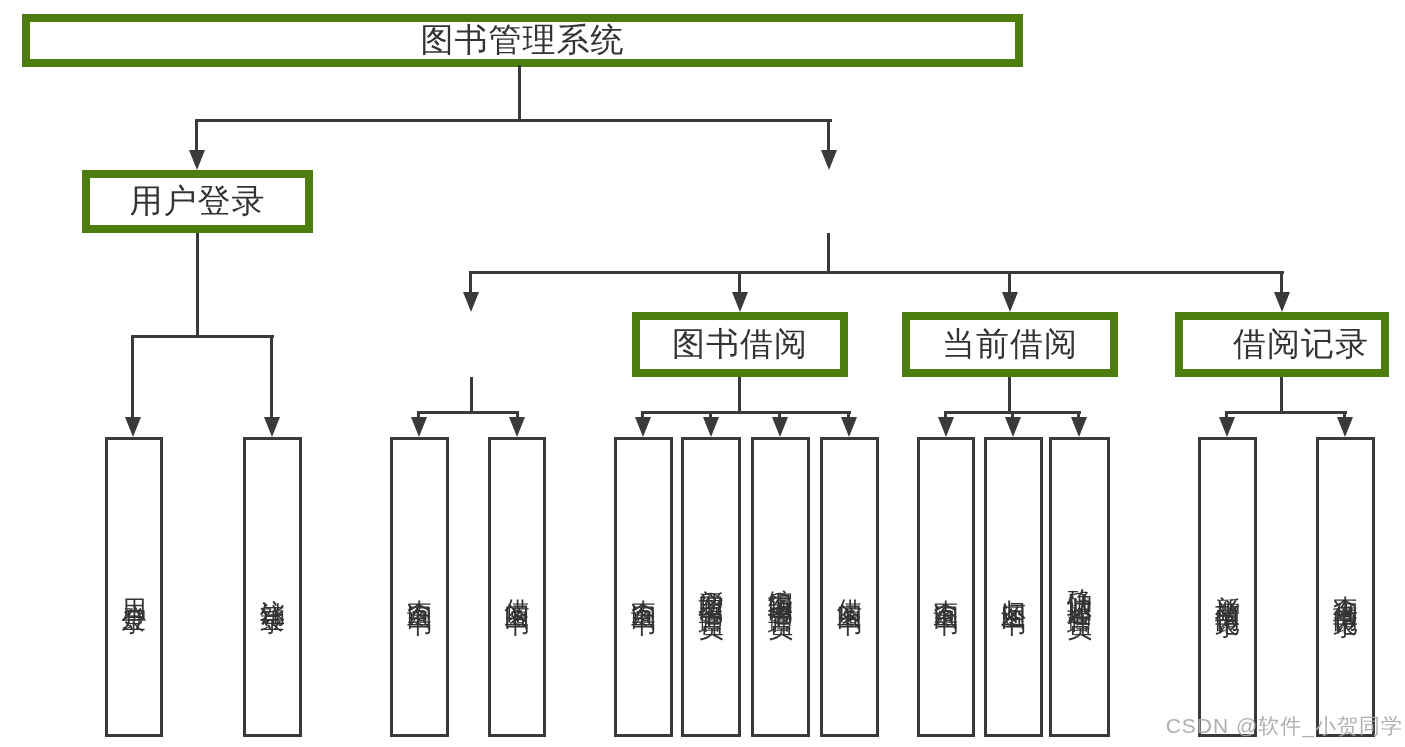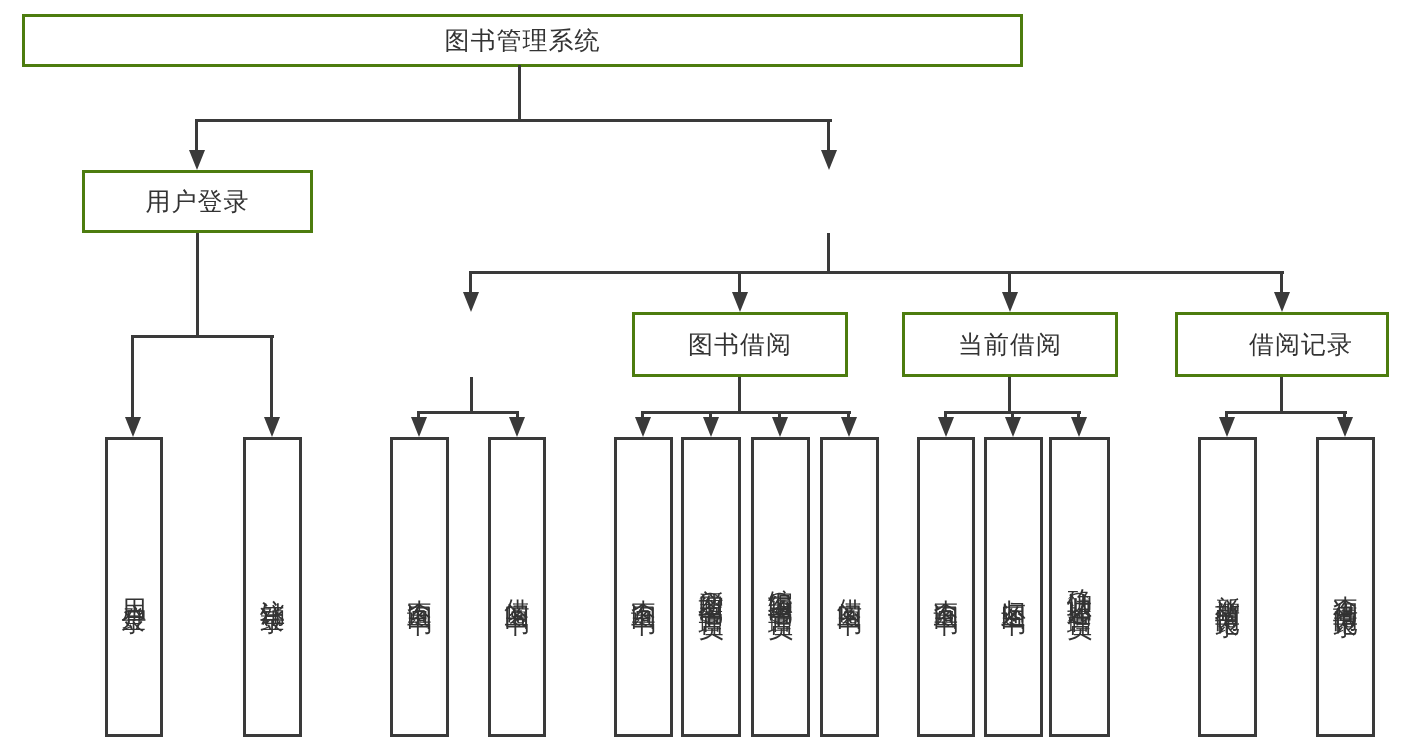--- a/index.html
+++ b/index.html
@@ -7,23 +7,23 @@
     position:relative;
     width:1405px;height:747px;
     background:#ffffff;
     font-family:"Liberation Sans","DejaVu Sans",sans-serif;
     overflow:hidden;
   }
   .node{
     position:absolute;
     box-sizing:border-box;
     background:#ffffff;
-    border:3px solid #4d7c0f;
+    border:8px solid #4d7c0f;
     display:flex;align-items:center;justify-content:center;
-    font-size:25px;letter-spacing:1px;color:#333333;
+    font-size:33px;letter-spacing:1px;color:#333333;
     white-space:nowrap;
   }
   .vnode{
     position:absolute;
     box-sizing:border-box;
     background:#ffffff;
     border:3px solid #3a3a3a;
     display:flex;align-items:center;justify-content:center;
     writing-mode:vertical-rl;
     font-size:25px;letter-spacing:4px;color:#333333;
@@ -128,14 +128,15 @@
   <div class="vnode" style="left:751px;top:437px;width:59px;height:300px;">编辑图书（管理员）</div>
   <div class="vnode" style="left:820px;top:437px;width:59px;height:300px;">借阅图书</div>
 
   <div class="vnode" style="left:917px;top:437px;width:58px;height:300px;">查询图书</div>
   <div class="vnode" style="left:984px;top:437px;width:59px;height:300px;">归还图书</div>
   <div class="vnode" style="left:1049px;top:437px;width:61px;height:300px;">确认归还（管理员）</div>
 
   <div class="vnode" style="left:1198px;top:437px;width:59px;height:300px;">新增借阅记录</div>
   <div class="vnode" style="left:1316px;top:437px;width:59px;height:300px;">查询借阅记录</div>
 
+  <div class="watermark">CSDN @软件_小贺同学</div>
 
 </div>
 
 </body></html>

